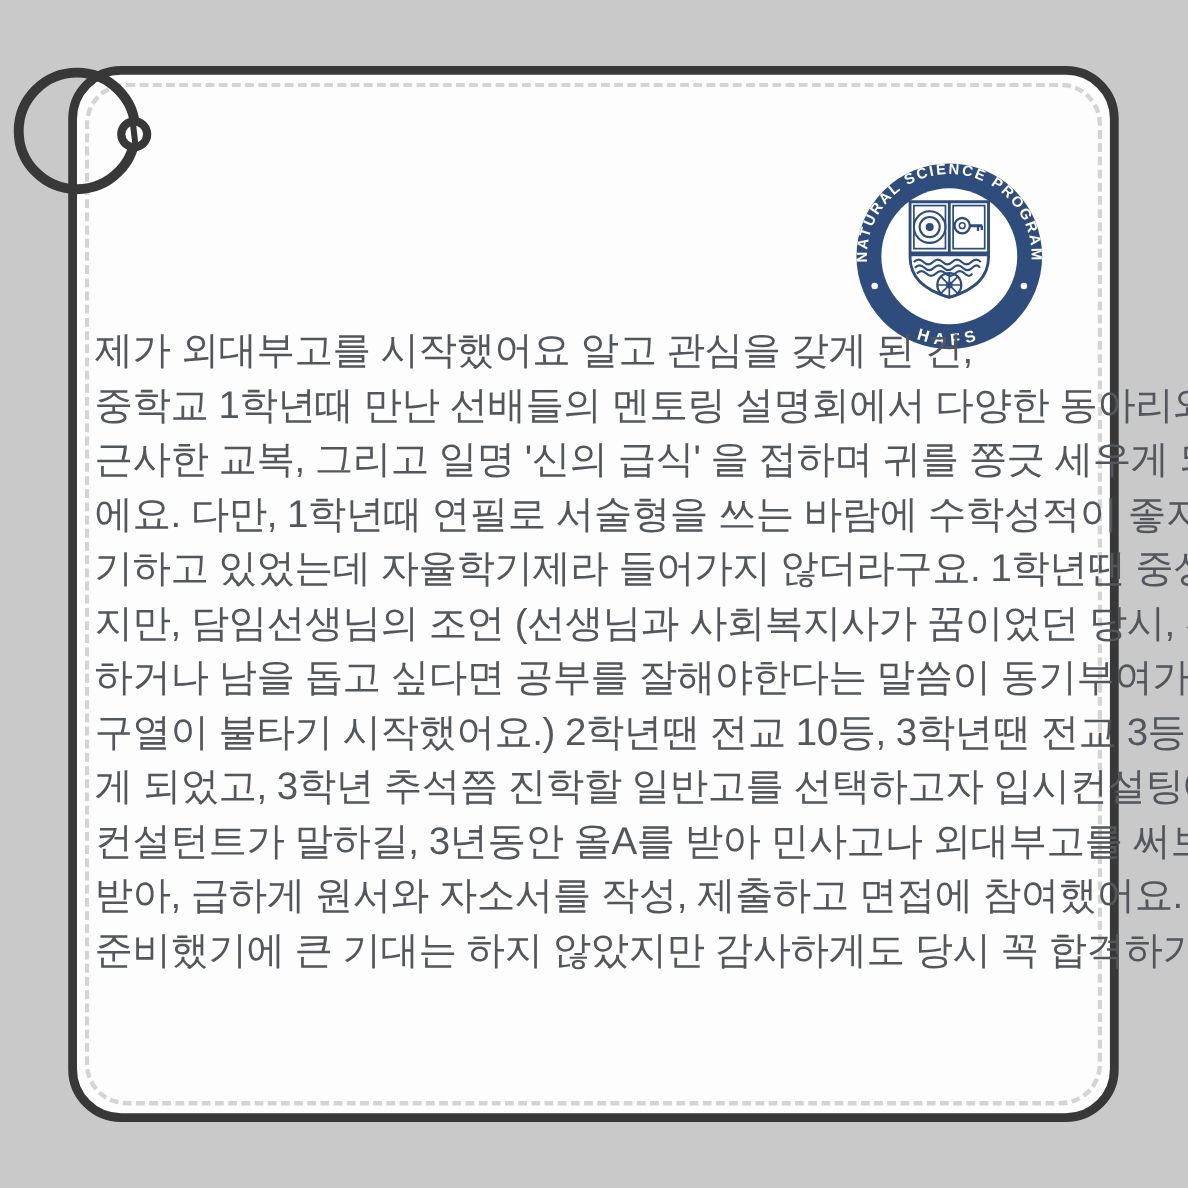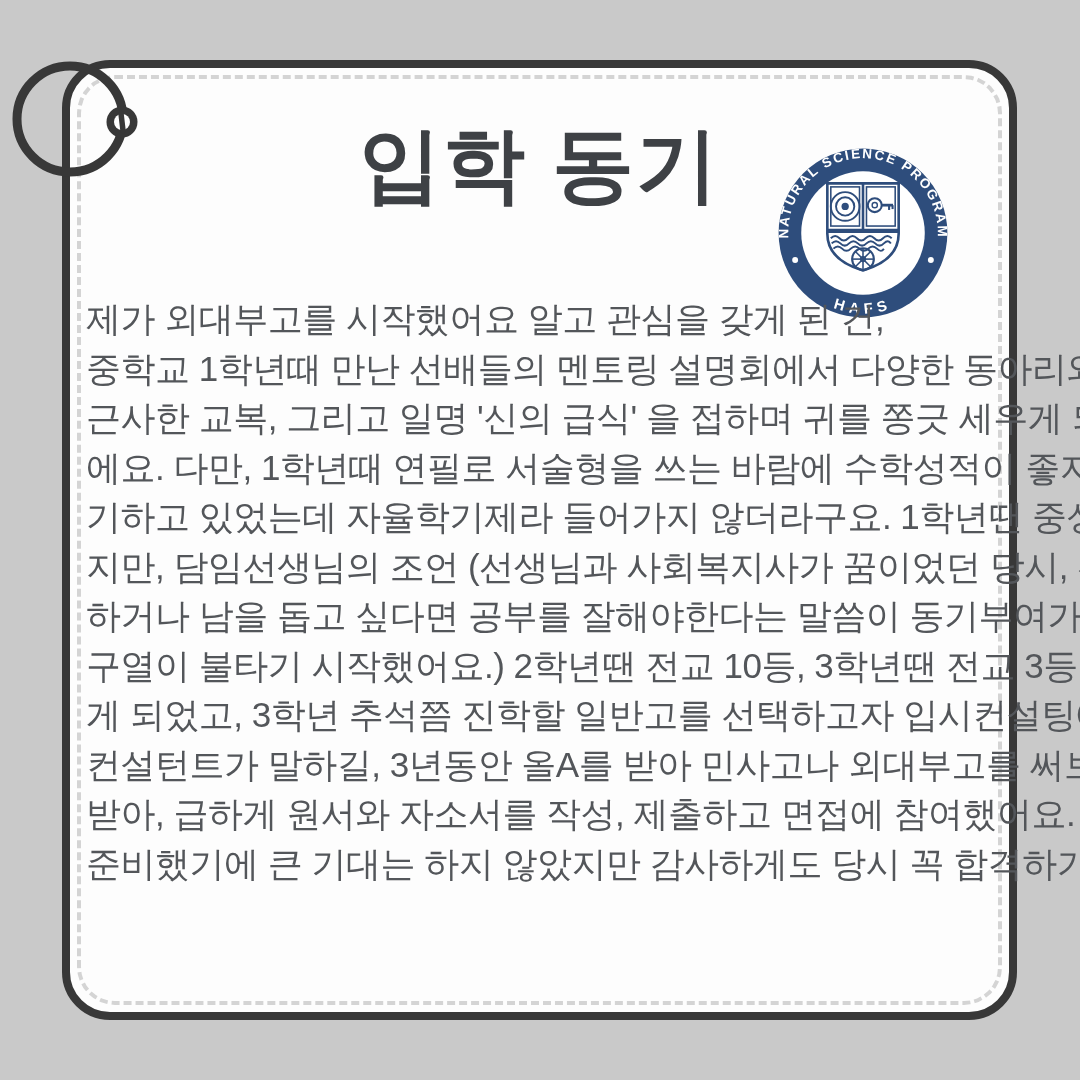--- a/index.html
+++ b/index.html
@@ -76,21 +76,20 @@
   }
 </style>
 </head>
 <body>
 
 <div class="page">
 
   <div class="card">
     <div class="dashed-border"></div>
 
-    <h1 class="title">입학 동기</h1>
 
     <div class="logo">
       <svg viewBox="0 0 200 200" xmlns="http://www.w3.org/2000/svg">
         <defs>
           <path id="arcTop" d="M 14,100 A 86,86 0 1 1 186,100" fill="none"></path>
           <path id="arcBot" d="M 20,146 A 92,92 0 0 0 180,146" fill="none"></path>
         </defs>
         <circle cx="100" cy="100" r="97" fill="#2e4d7c"></circle>
         <circle cx="100" cy="100" r="71" fill="#ffffff"></circle>
         <text font-size="15.5" font-weight="bold" fill="#ffffff" letter-spacing="2.2" font-family="Liberation Sans, sans-serif">

